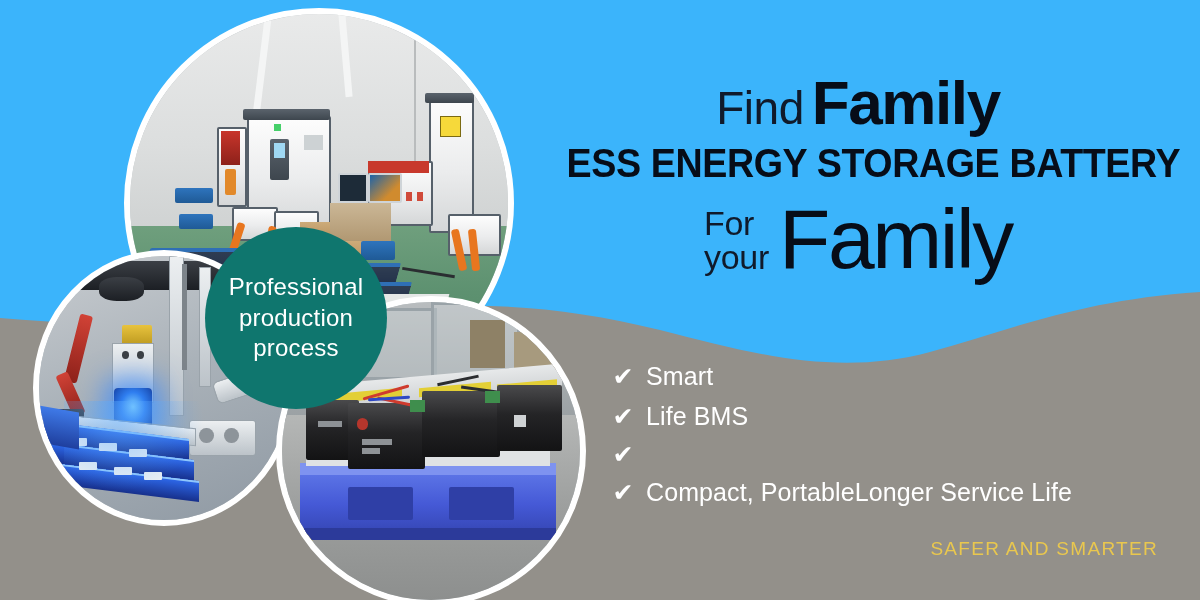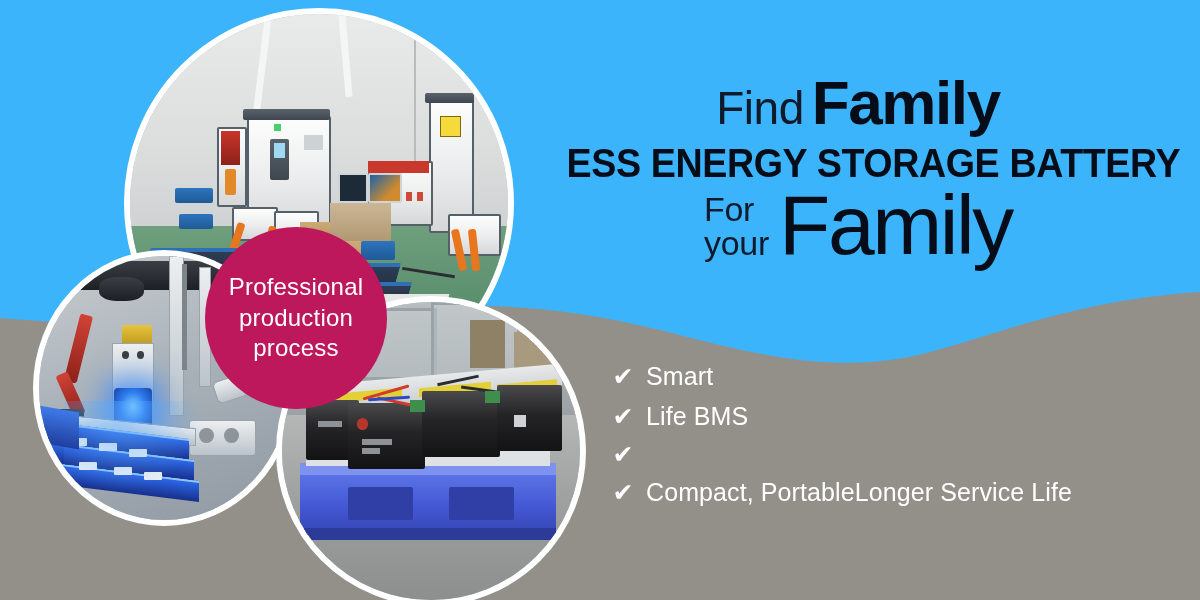--- a/index.html
+++ b/index.html
@@ -72,21 +72,21 @@
   #circle-right .cells{background:linear-gradient(180deg,#e7e9ea,#bfc3c5);}
   #circle-right .ytape{background:#e3cf36;}
   #circle-right .yellowline{background:repeating-linear-gradient(180deg,#d9c53a 0 10px,#3b3b37 10px 18px);}
   #circle-right .frame{border:3px solid #9aa3a8;background:rgba(210,218,222,.35);}
   #circle-right .wire{background:#cf3b2e;border-radius:2px;}
   #circle-right .wireb{background:#2f49c4;border-radius:2px;}
 
   
   #badge{
     position:absolute;left:205px;top:227px;width:182px;height:182px;
-    border-radius:50%;background:#be185d;
+    border-radius:50%;background:#0f766e;
     display:flex;align-items:center;justify-content:center;
   }
   #badge .badge-text{
     color:#ffffff;text-align:center;line-height:1.28;
     font-size:24px;font-weight:400;letter-spacing:.2px;
     font-family:"Liberation Sans","DejaVu Sans",sans-serif;
   }
 
   
   #headline{position:absolute;left:548px;top:72px;width:620px;}
@@ -99,21 +99,21 @@
     font-size:62px;font-weight:bold;color:#070d18;letter-spacing:-1.4px;
     line-height:1;
   }
   .line2{
     margin-top:6px;text-align:center;
     font-size:40px;font-weight:bold;color:#070d18;
     letter-spacing:-.4px;
     transform:scaleX(.94);transform-origin:center;
     white-space:nowrap;
   }
-  .line3{display:flex;align-items:center;justify-content:center;}
+  .line3{display:flex;align-items:center;justify-content:center;margin-top:14px;}
   .foryour{
     font-size:34px;font-weight:400;color:#101a2b;line-height:1.0;
     text-align:left;margin-right:10px;letter-spacing:-.3px;
   }
   .foryour span{display:block;}
   .family{
     font-size:84px;font-weight:normal;color:#070d18;letter-spacing:-2.4px;line-height:.95;
   }
 
   
@@ -331,14 +331,15 @@
     </div>
     <div class="feat">
       <span class="check">✔</span>
     </div>
     <div class="feat">
       <span class="check">✔</span>
       <span class="feat-label">Compact, PortableLonger Service Life</span>
     </div>
   </div>
 
+  <div id="tagline">SAFER AND SMARTER</div>
 
 </div>
 
 </body></html>

